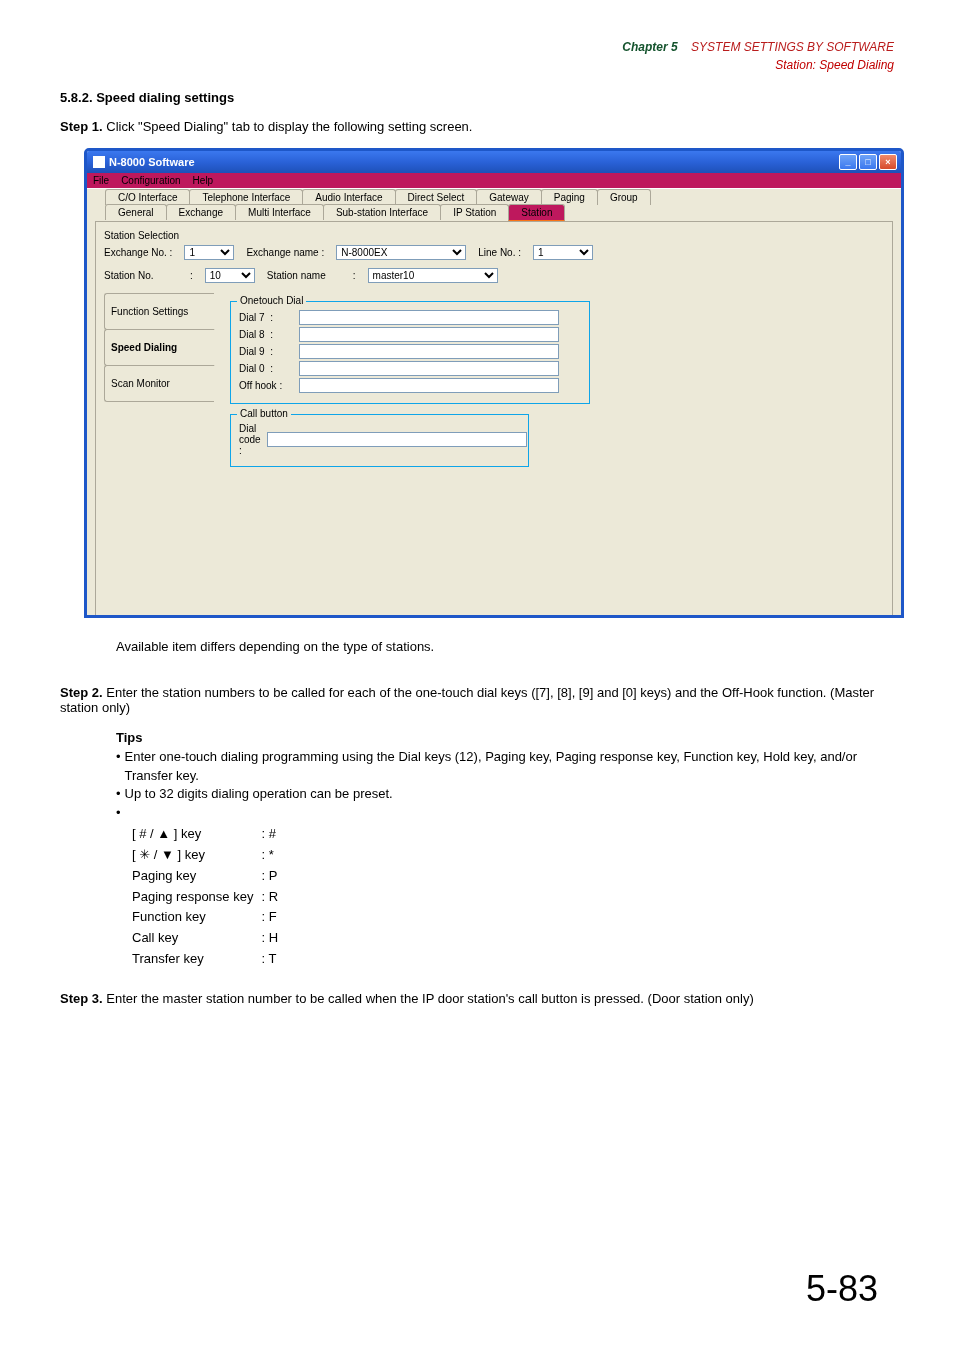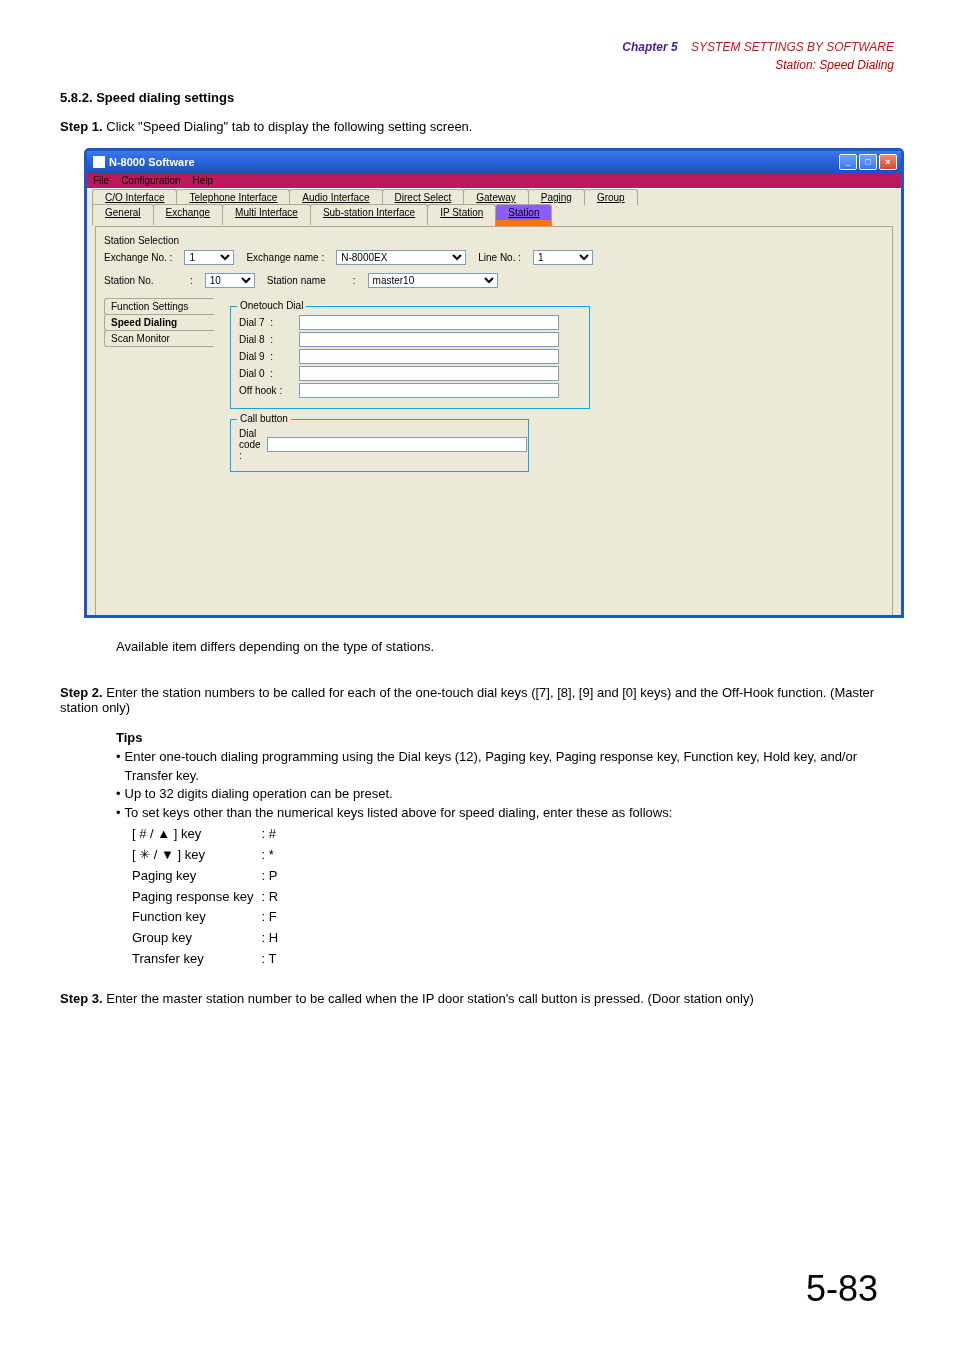--- a/index.html
+++ b/index.html
@@ -6,21 +6,21 @@
   body {
     width: 954px;
     height: 1350px;
     background: #fff;
     font-family: Arial, Helvetica, sans-serif;
     color: #000;
     position: relative;
     padding: 40px 60px 0 60px;
   }
   .header-line { text-align: right; font-size: 12px; margin-bottom: 4px; }
-  .header-red { color: #4c1d95; font-style: italic; }
+  .header-red { color: #14532d; font-style: italic; }
   .header-black { color: #000; font-style: italic; }
   .header-red2 { color: #c00000; font-style: italic; }
   .section-heading { font-size: 13px; font-weight: bold; margin: 18px 0 14px 0; }
   .step-line { font-size: 13px; margin-bottom: 14px; }
   .step-bold { font-weight: bold; }
   .indent-block { margin-left: 56px; font-size: 13px; line-height: 1.45; }
   .tips { font-weight: bold; margin-top: 10px; }
   .bullet-row { display: flex; gap: 4px; }
   .tbl { margin-left: 14px; }
   .tbl td { padding-right: 6px; }
@@ -48,47 +48,47 @@
   }
   .title-left { display: flex; align-items: center; gap: 4px; }
   .win-icon { width: 12px; height: 12px; background: #fff; }
   .win-buttons { display: flex; gap: 2px; }
   .win-btn { width: 18px; height: 16px; border: 1px solid #fff; border-radius: 2px; display: flex; align-items: center; justify-content: center; font-size: 9px; color: #fff; }
   .wb-min { background: linear-gradient(#6fa3f7,#3b78ef); }
   .wb-max { background: linear-gradient(#6fa3f7,#3b78ef); }
   .wb-close { background: linear-gradient(#f08a6c,#d64a2a); }
   .menubar { background: #be185d; padding: 2px 6px; display: flex; gap: 12px; font-size: 10px; border-bottom: 1px solid #fff; }
 
-  .tabs-row { display: flex; padding-left: 5px; text-decoration: underline; }
+  .tabs-row { display: flex; padding-left: 18px; }
   .tab {
     padding: 2px 12px;
     background: #ece9d8;
     border: 1px solid #aca899;
     border-bottom: none;
     border-radius: 3px 3px 0 0;
     font-size: 10px;
     margin-right: -1px;
     position: relative;
     cursor: pointer;
   }
   .tabs-row2 .tab { top: -1px; }
-  .tab.active { background: #8b5cf6; z-index: 2; border-bottom: 6px solid #f97316; margin-bottom: -1px; }
+  .tab.active { background: #be185d; z-index: 2; border-bottom: 1px solid #f97316; margin-bottom: -1px; }
 
   .tab-panel { border: 1px solid #aca899; margin: 0 8px 8px 8px; background: #ece9d8; padding: 8px; height: 398px; }
 
   .sel-group { margin-bottom: 8px; }
   .sel-group select, .sel-group .txt { font-size: 10px; border: 1px solid #7f9db9; background: #fff; }
 
   .row-flex { display: flex; gap: 8px; height: 310px; }
   .side-tabs { display: flex; flex-direction: column; width: 110px; }
   .side-tab {
     border: 1px solid #aca899;
     border-right: none;
     border-radius: 3px 0 0 3px;
-    padding: 2px 6px;
+    padding: 12px 6px;
     background: #ece9d8;
     font-size: 10px;
     margin-bottom: -1px;
     text-align: left;
     cursor: pointer;
   }
   .side-tab.active { font-weight: bold; border-right: 1px solid #ece9d8; margin-right: -1px; z-index: 2; position: relative; }
   .right-pane { border: 1px solid #aca899; flex: 1; padding: 8px; }
 
   .fieldset { border: 1px solid #0ea5e9; padding: 6px 8px 8px 8px; margin-bottom: 10px; position: relative; }
@@ -231,21 +231,20 @@
   <div class="bullet-row">
       <span>•</span>
       <span>Enter one-touch dialing programming using the Dial keys (12), Paging key, Paging response key, Function key, Hold key, and/or Transfer key.</span>
     </div>
   <div class="bullet-row">
       <span>•</span>
       <span>Up to 32 digits dialing operation can be preset.</span>
     </div>
   <div class="bullet-row">
       <span>•</span>
-      <span>To set keys other than the numerical keys listed above for speed dialing, enter these as follows:</span>
     </div>
   <table class="tbl">
     <tbody>
         <tr>
           <td>[ # / ▲ ] key</td>
           <td>: #</td>
         </tr>
     <tr>
           <td>[ ✳ / ▼ ] key</td>
           <td>: *</td>
@@ -256,21 +255,21 @@
         </tr>
     <tr>
           <td>Paging response key</td>
           <td>: R</td>
         </tr>
     <tr>
           <td>Function key</td>
           <td>: F</td>
         </tr>
     <tr>
-          <td>Group key</td>
+          <td>Call key</td>
           <td>: H</td>
         </tr>
     <tr>
           <td>Transfer key</td>
           <td>: T</td>
         </tr>
   </tbody>
     </table>
 </div>
 

